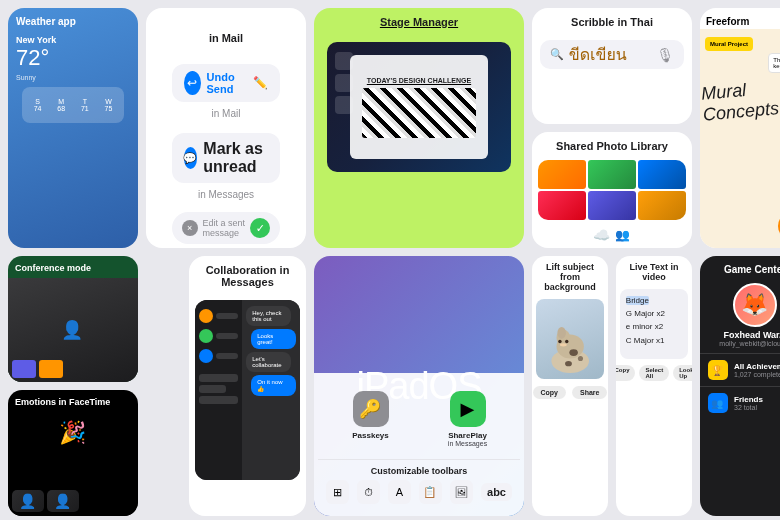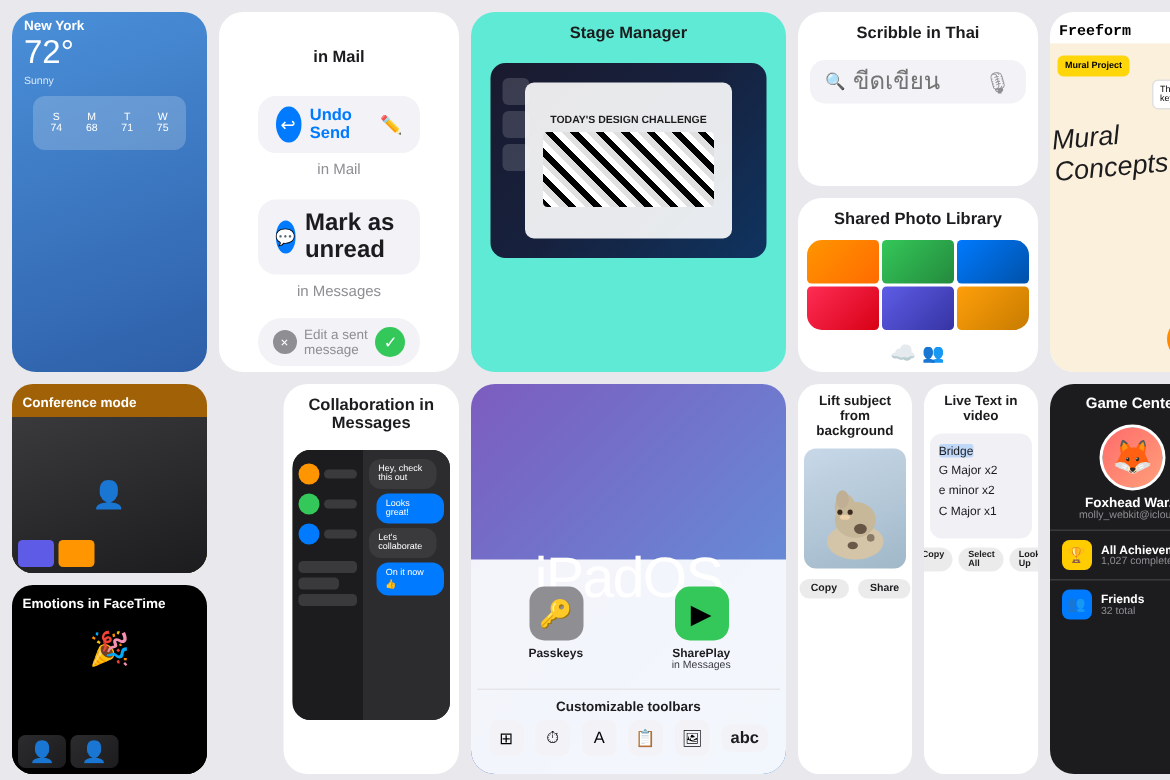--- a/index.html
+++ b/index.html
@@ -144,21 +144,22 @@
       border-radius: 50%;
       display: flex; align-items: center; justify-content: center;
       font-size: 11px; color: #fff;
     }
     .mail-delivered { font-size: 8px; color: #8e8e93; margin-top: 2px; }
 
     
     .card-stage {
       grid-column: 3;
       grid-row: 1;
-      background: #5eead4;
+      background: #bef264;
+      text-decoration: underline;
     }
     .stage-screen {
       width: 88%;
       height: 130px;
       background: linear-gradient(135deg, #1a1a2e 0%, #16213e 50%, #0f3460 100%);
       border-radius: 10px;
       margin: 10px auto 4px;
       overflow: hidden;
       position: relative;
       display: flex;
@@ -210,35 +211,35 @@
       background: #f2f2f7;
       border-radius: 10px;
       padding: 5px 10px;
       margin: 8px auto;
       width: 90%;
     }
     .scribble-search-icon { font-size: 11px; color: #8e8e93; }
     .thai-text {
       font-size: 22px;
       font-weight: 300;
-      color: #737373;
+      color: #a16207;
       text-align: center;
       padding: 4px 0;
       line-height: 1.2;
     }
     .scribble-mic { font-size: 14px; color: #8e8e93; margin-left: auto; }
 
     
     .card-freeform {
       grid-column: 5;
       grid-row: 1;
       background: #fff;
       padding: 0;
     }
-    .freeform-title { font-size: 10px; font-weight: 600; padding: 8px 6px 2px; align-self: flex-start; font-family: Liberation Mono, monospace; }
+    .freeform-title { font-size: 10px; font-weight: 600; padding: 8px 6px 2px; align-self: flex-start; }
     .freeform-canvas {
       flex: 1;
       width: 100%;
       background: #faf0dc;
       position: relative;
       overflow: hidden;
     }
     .freeform-sticky {
       position: absolute;
       background: #ffd60a;
@@ -268,21 +269,21 @@
       bottom: 8px;
       right: 4px;
       width: 28px;
       height: 28px;
       border-radius: 50%;
       background: linear-gradient(135deg, #ff9500, #ff6b00);
       display: flex; align-items: center; justify-content: center;
       font-size: 14px;
     }
     .sub-card {
-      background: #a16207;
+      background: #14532d;
       border-radius: 14px;
       overflow: hidden;
       flex: 1;
       position: relative;
       display: flex;
       flex-direction: column;
     }
     .sub-card-title {
       color: #fff;
       font-size: 9px;
@@ -601,20 +602,21 @@
       transform: translateX(-50%);
       font-size: 22px;
     }
   </style>
 </head>
 <body>
 
 <div class="grid">
 
   <div class="card card-weather" style="grid-column:1;grid-row:1;">
+    <div class="weather-title">Weather app</div>
     <div class="weather-content">
       <div class="weather-city">New York</div>
       <div class="weather-temp">72°</div>
       <div style="display:flex;gap:4px;margin-top:3px;">
         <div style="font-size:7px;color:rgba(255,255,255,0.8);">Sunny</div>
       </div>
       <div class="weather-bar">
         <span>S<br>74</span>
         <span>M<br>68</span>
         <span>T<br>71</span>

